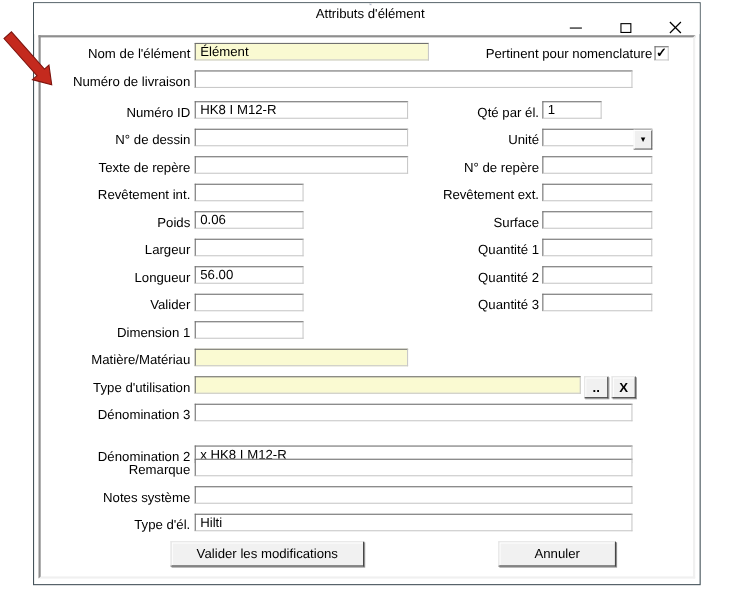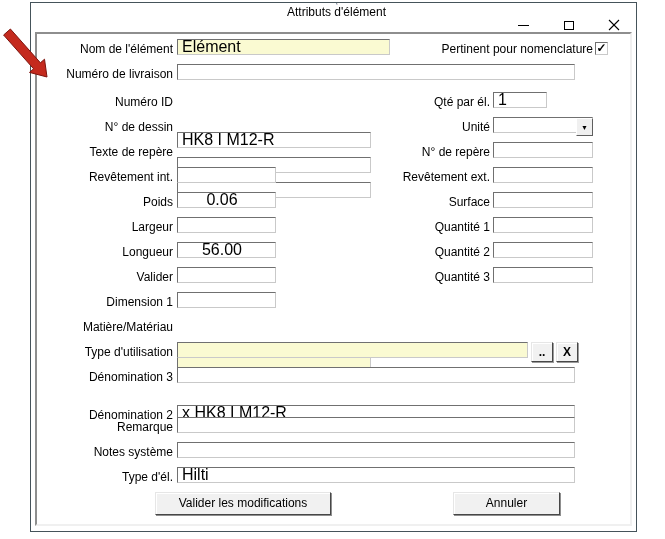--- a/index.html
+++ b/index.html
@@ -21,26 +21,26 @@
   .panel { position:absolute; left:4px; right:4px; top:29px; bottom:5px;
            border:2px solid; border-color:#8e8e8e #f0f0f0 #f0f0f0 #8e8e8e; background:#fff; }
 
   .row { position:absolute; left:0; right:0; height:20px; }
   .lbl  { position:absolute; left:0;   width:136px; text-align:right; line-height:20px; white-space:nowrap; }
   .rlbl { position:absolute; left:338px; width:115px; text-align:right; line-height:20px; white-space:nowrap; }
   .pert-lbl { position:absolute; left:300px; width:256px; text-align:right; line-height:20px; white-space:nowrap; }
 
   .in { position:absolute; top:0; height:16px; border:1px solid; background:#fff;
         border-color:#707070 #c9c9c9 #c9c9c9 #707070; padding:1px 4px;
-        font-family:"Liberation Sans", sans-serif; font-size:16px; color:#000; }
+        font-family:"Liberation Sans", sans-serif; font-size:12px; color:#000; }
   .yellow { background:#FAFAD2; }
-  .num { text-align:center; padding-right:13px; }
+  .num { text-align:left; padding-right:13px; }
   .f    { left:140px; }
   .w-wide { width:398px; }
-  .w-med  { width:194px;margin-top:40px; }
+  .w-med  { width:194px; }
   .w-sm   { width:99px; }
   .w-nom  { width:213px; }
   .rf   { left:456px; width:100px; }
   .w-qte { left:456px; width:54px; }
 
   .checkbox { position:absolute; left:558px; top:3px; width:13px; height:13px; background:#fff;
               border:1px solid; border-color:#707070 #c9c9c9 #c9c9c9 #707070;
               display:flex; align-items:center; justify-content:center;
               font-size:12px; font-weight:bold; line-height:11px; }
 

